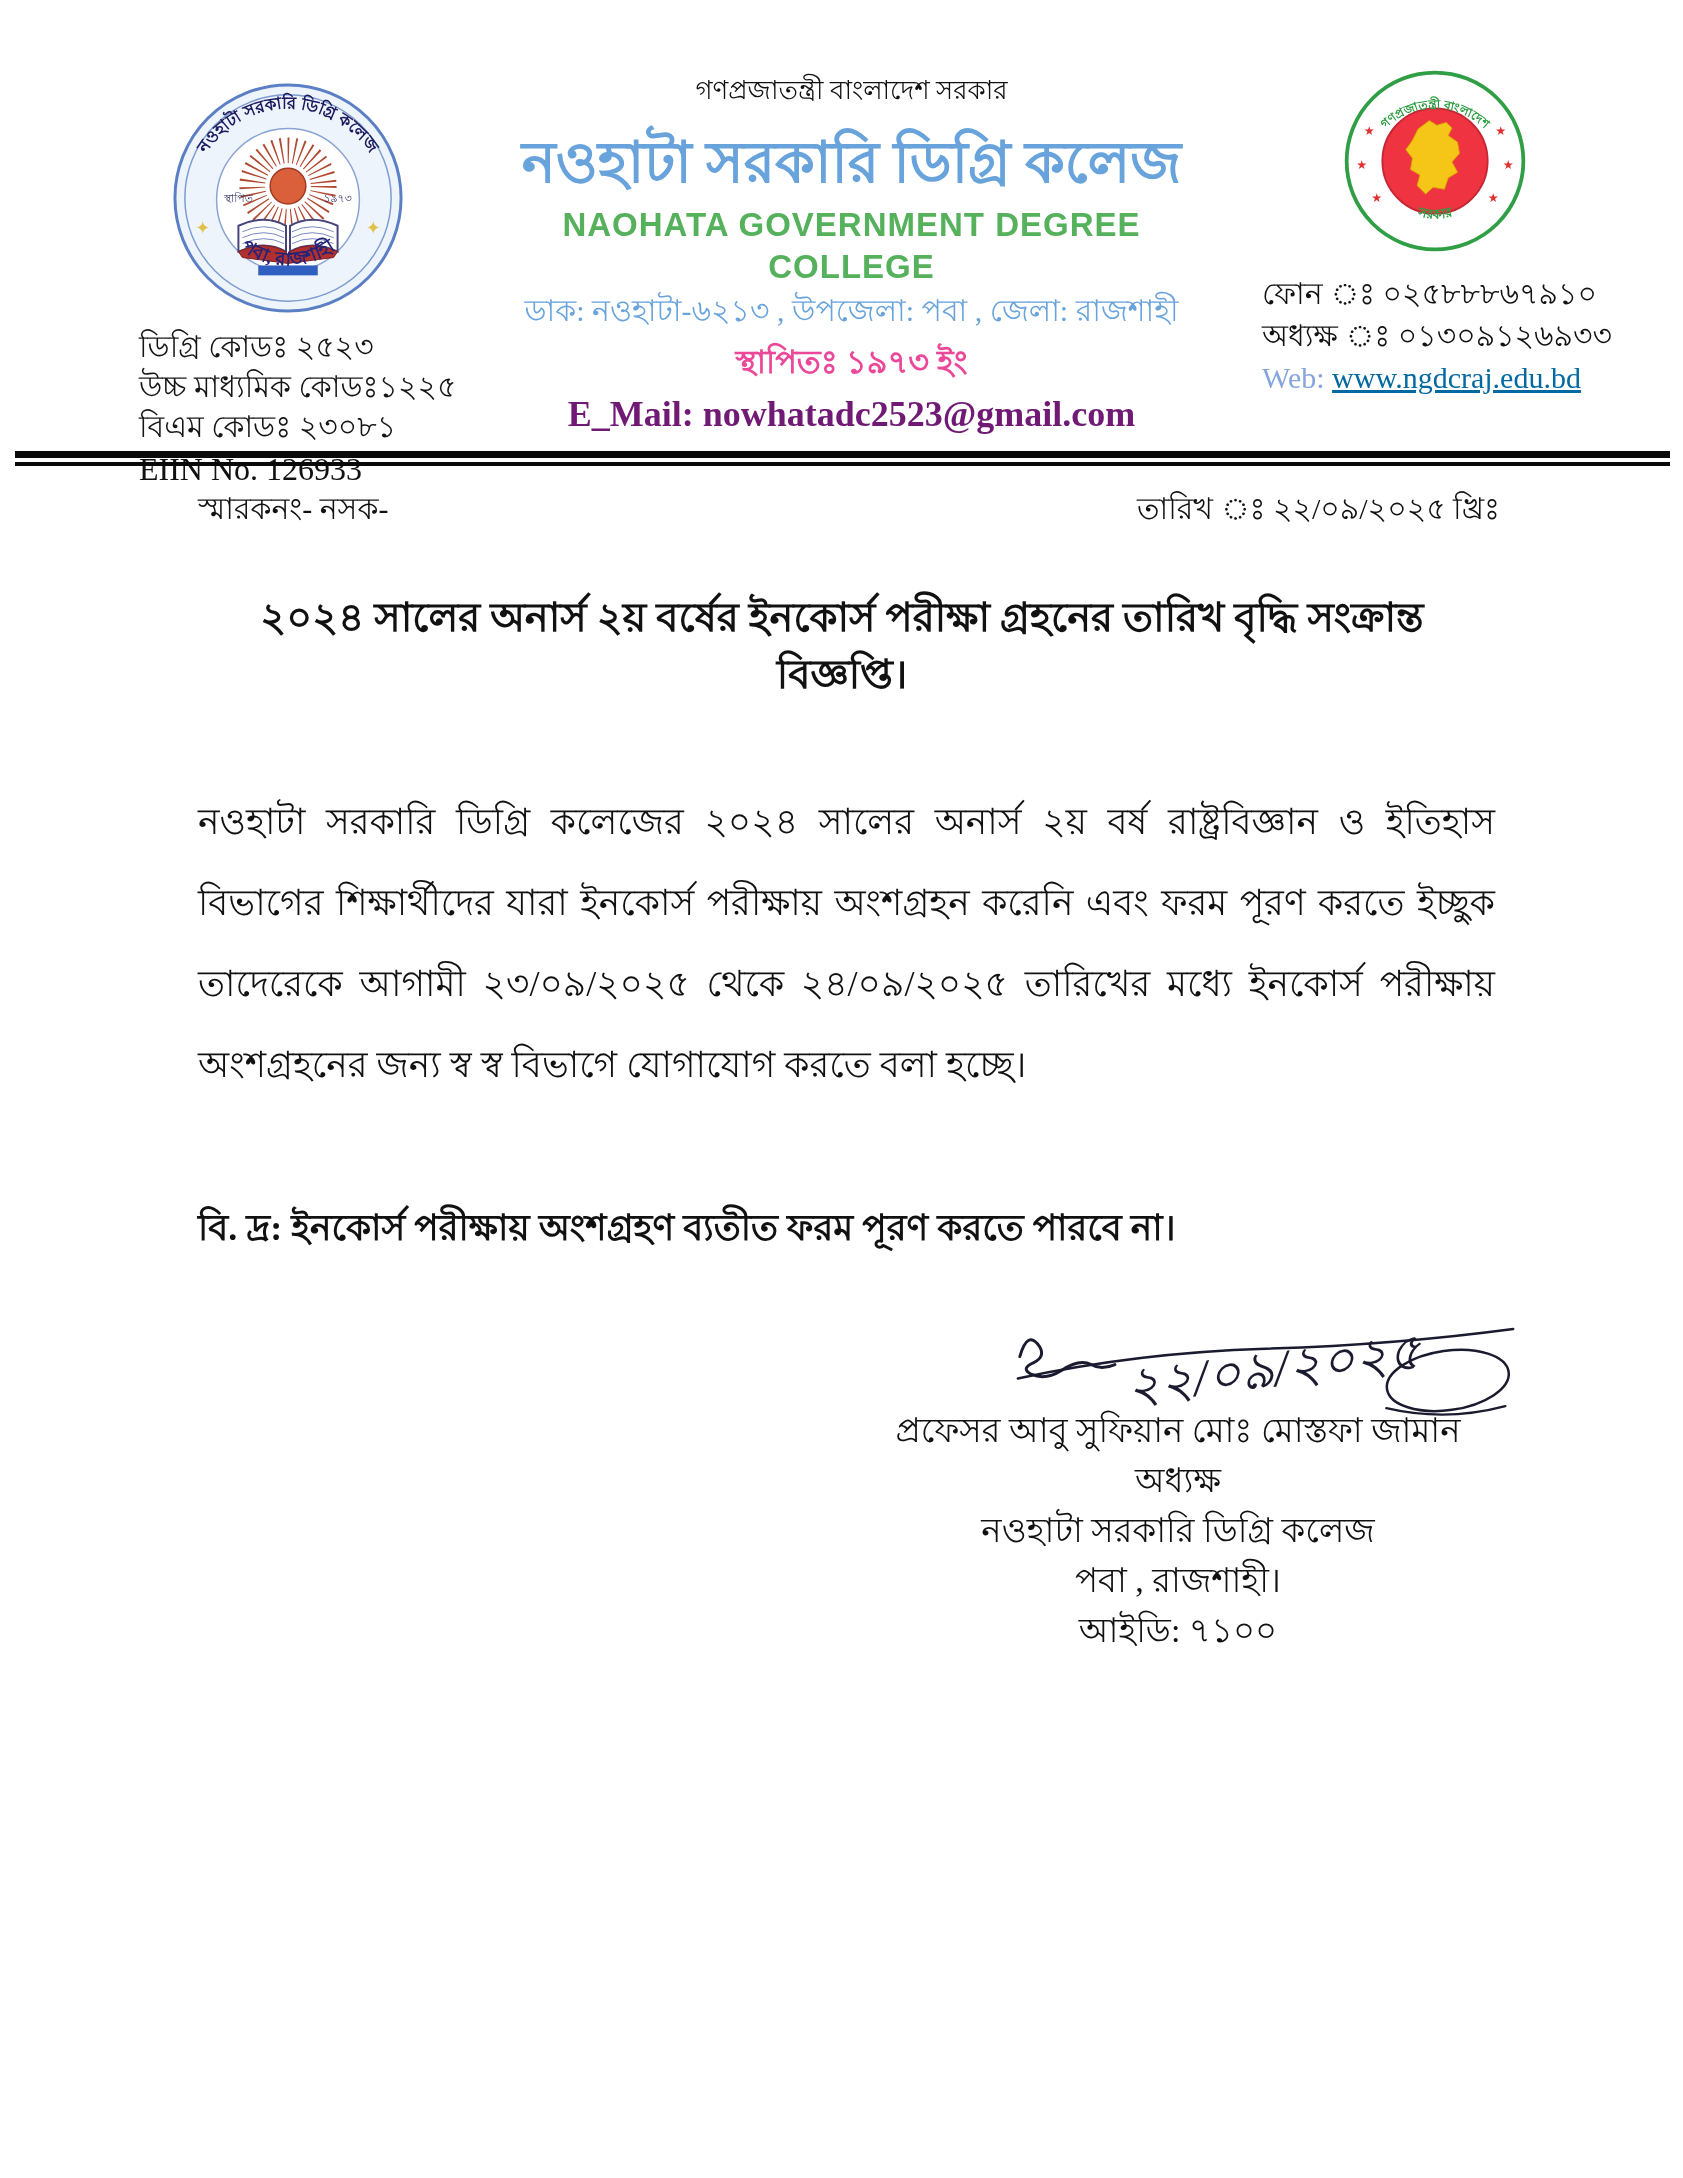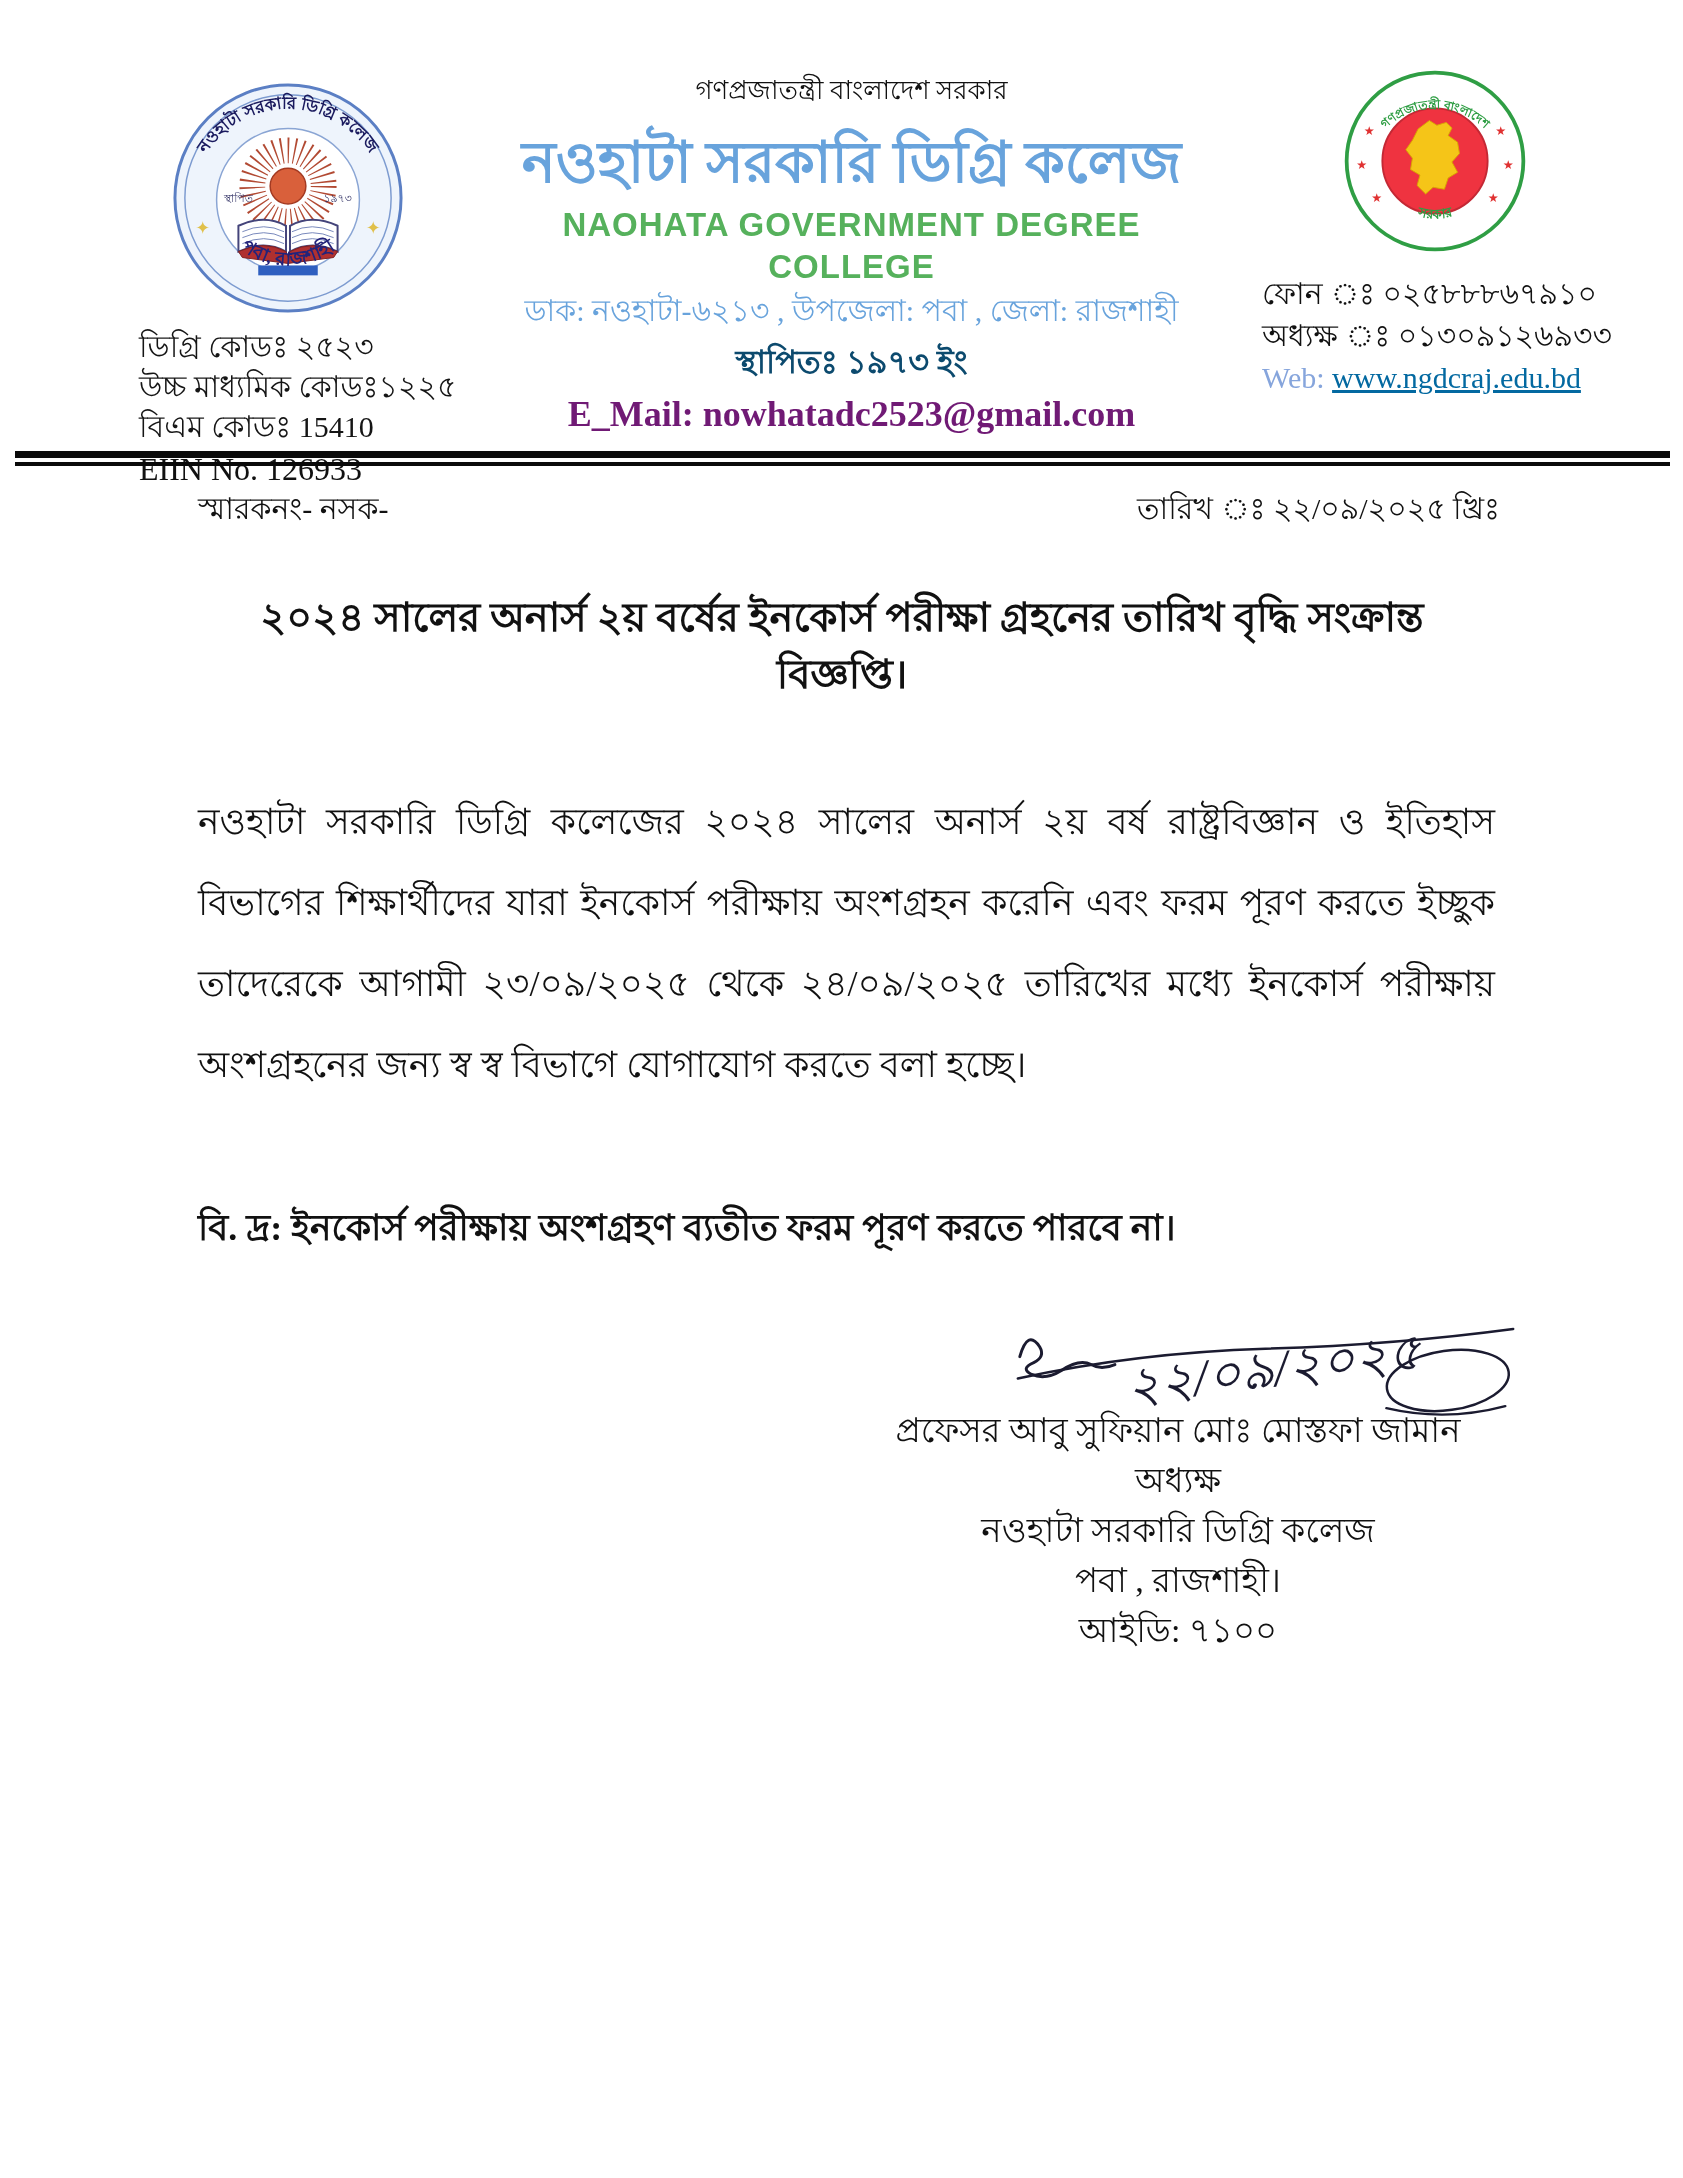--- a/index.html
+++ b/index.html
@@ -81,30 +81,30 @@
         </text>
         <text font-size="19" font-weight="bold" fill="#23237a">
           <textPath href="#sealBottom" startOffset="50%" text-anchor="middle">পবা, রাজশাহী</textPath>
         </text>
         <text x="34" y="156" font-size="18" fill="#e0c04a" text-anchor="middle">✦</text>
         <text x="206" y="156" font-size="18" fill="#e0c04a" text-anchor="middle">✦</text>
       </svg>
     </div>
     <div class="code-line">ডিগ্রি কোডঃ ২৫২৩</div>
     <div class="code-line">উচ্চ মাধ্যমিক কোডঃ১২২৫</div>
-    <div class="code-line">বিএম কোডঃ 15410</div>
+    <div class="code-line">বিএম কোডঃ ২৩০৮১</div>
     <div class="eiin-line">EIIN No. 126933</div>
   </div>
 
   <div class="hdr-center">
     <div class="govt-line1">গণপ্রজাতন্ত্রী বাংলাদেশ সরকার</div>
     <div class="college-bn" style="color:#68a3dc;">নওহাটা সরকারি ডিগ্রি কলেজ</div>
     <div class="college-en" style="color:#56b15c;">NAOHATA GOVERNMENT DEGREE COLLEGE</div>
     <div class="addr-line" style="color:#68a3dc;">ডাক: নওহাটা-৬২১৩ , উপজেলা: পবা , জেলা: রাজশাহী</div>
-    <div class="estd-line" style="color:#0c4a6e;">স্থাপিতঃ ১৯৭৩ ইং</div>
+    <div class="estd-line" style="color:#ec4899;">স্থাপিতঃ ১৯৭৩ ইং</div>
     <div class="email-line" style="color:#701a75;">E_Mail: nowhatadc2523@gmail.com</div>
   </div>
 
   <div class="hdr-right">
     <div class="emblem-wrap">
       <svg viewBox="0 0 200 200" width="188" height="188">
         <defs>
           <path id="embTop" d="M 25,108 A 76,76 0 0 1 175,108"></path>
           <path id="embBottom" d="M 44,126 A 62,62 0 0 0 156,126"></path>
         </defs>

